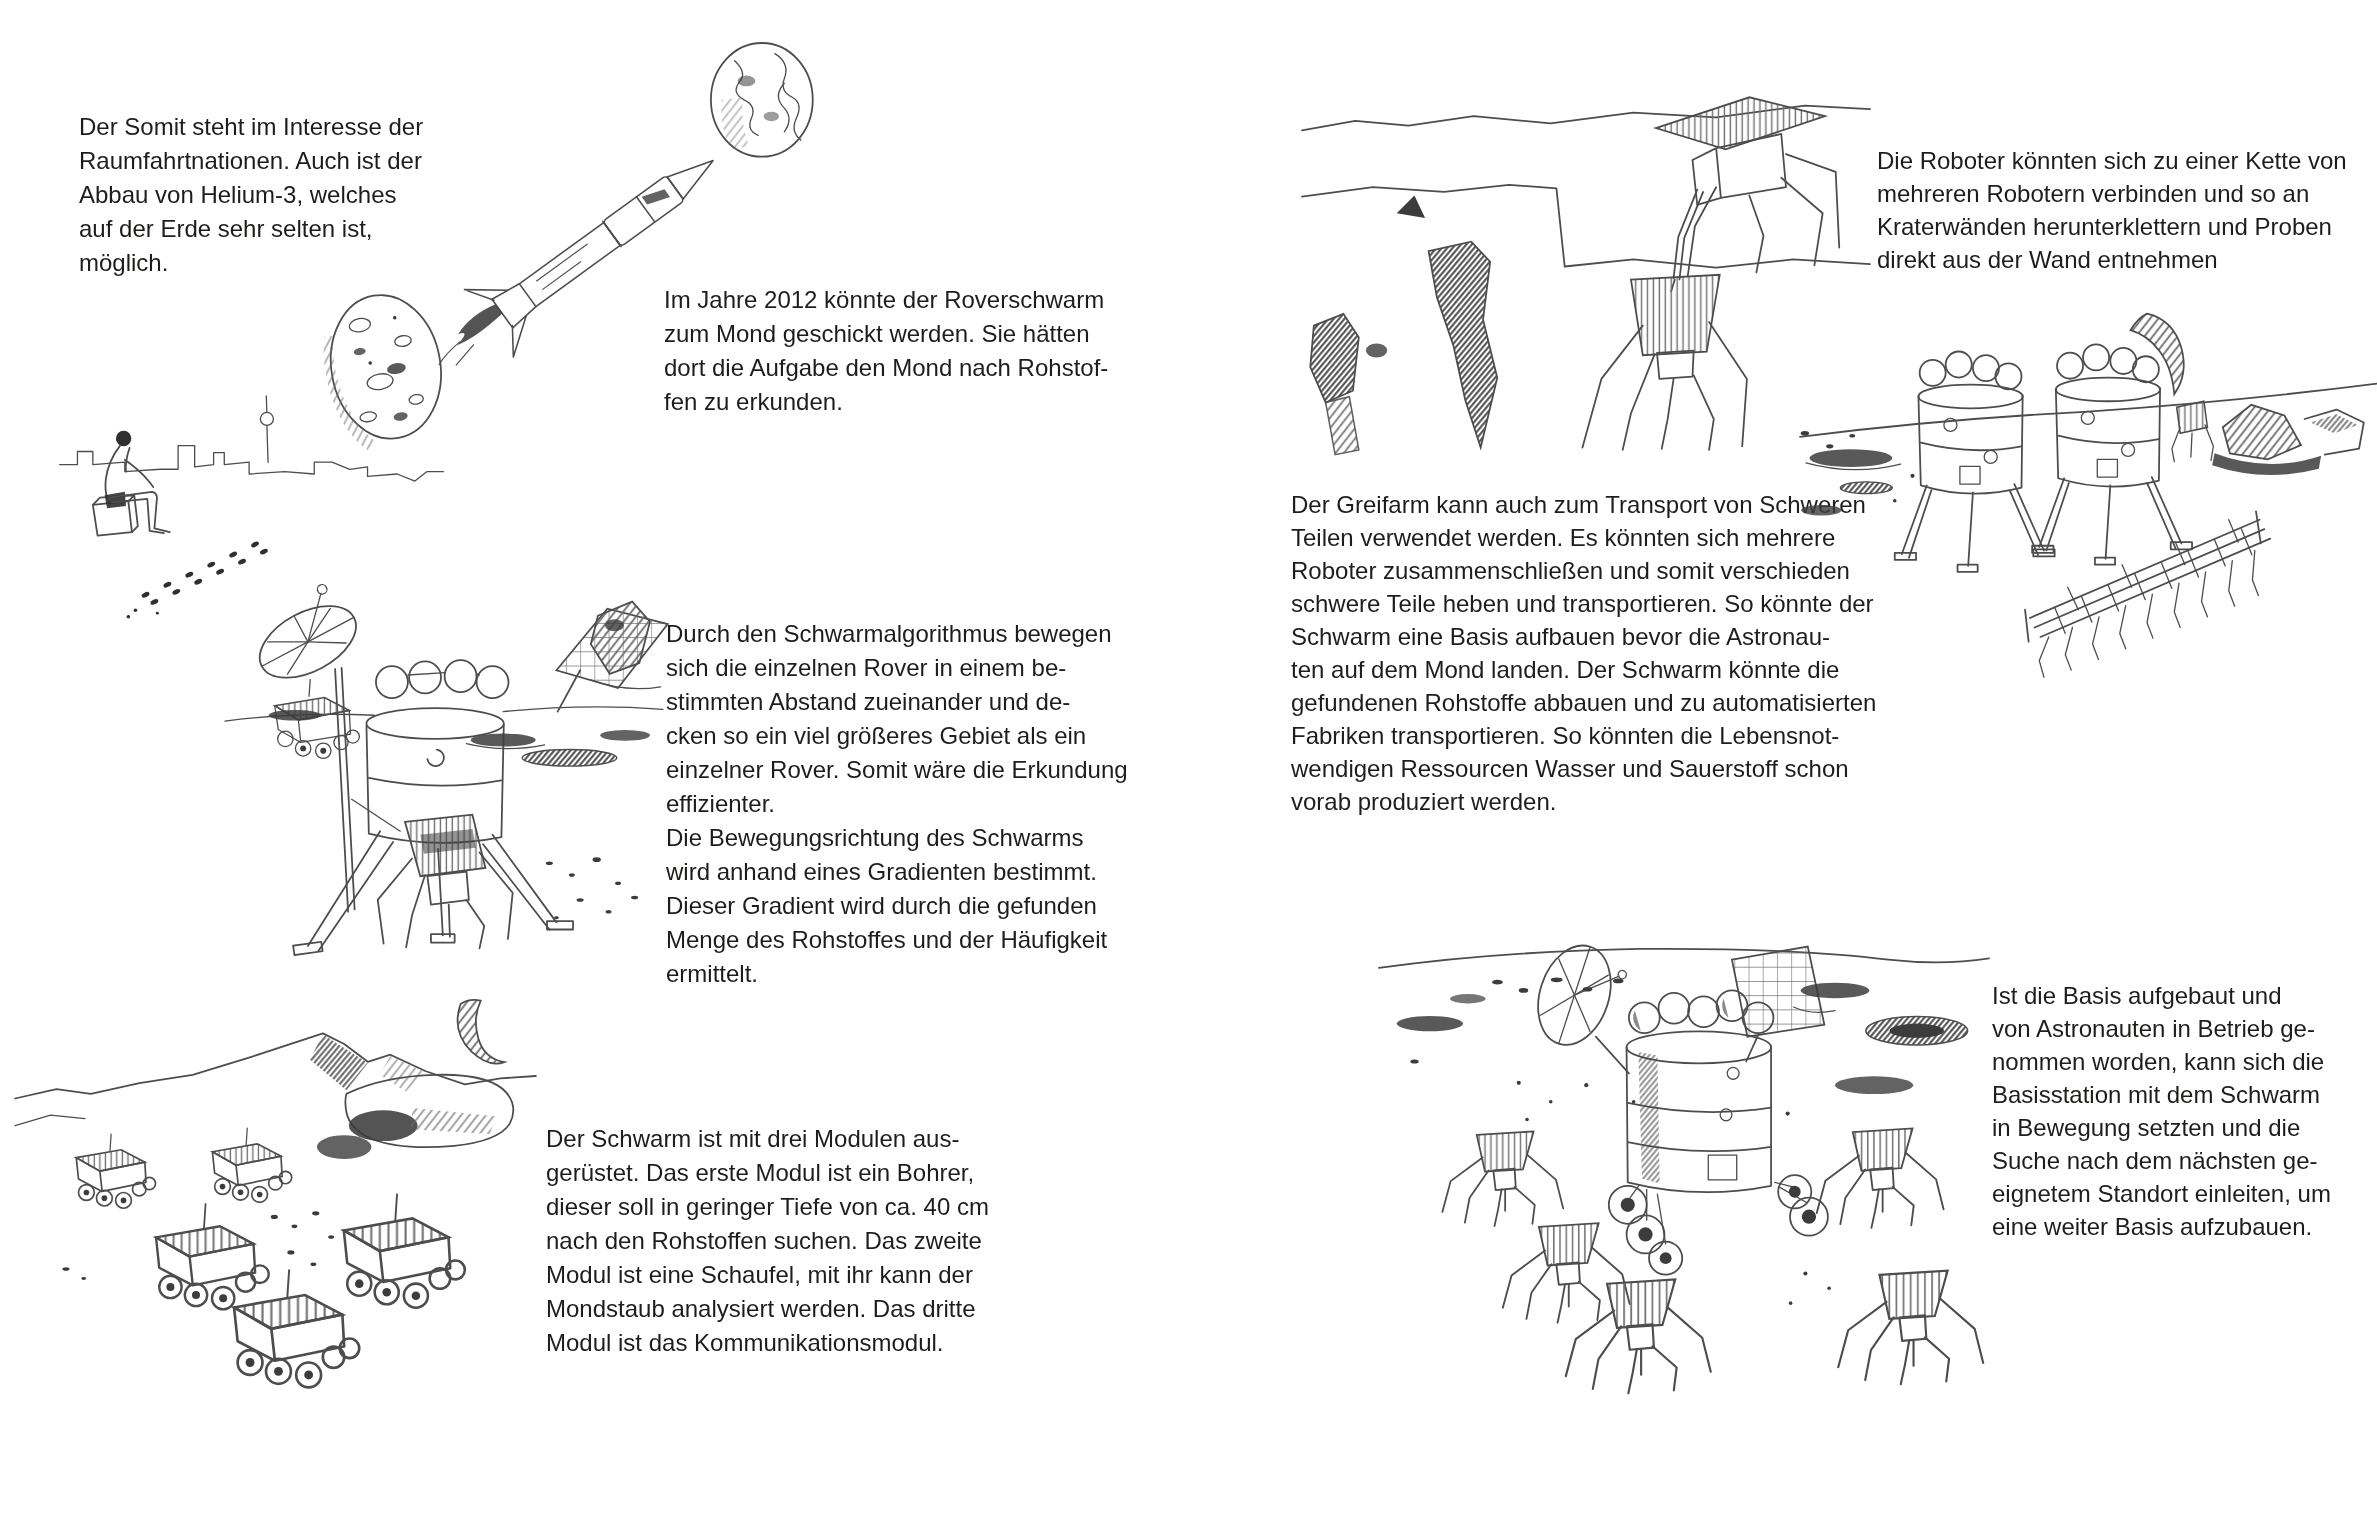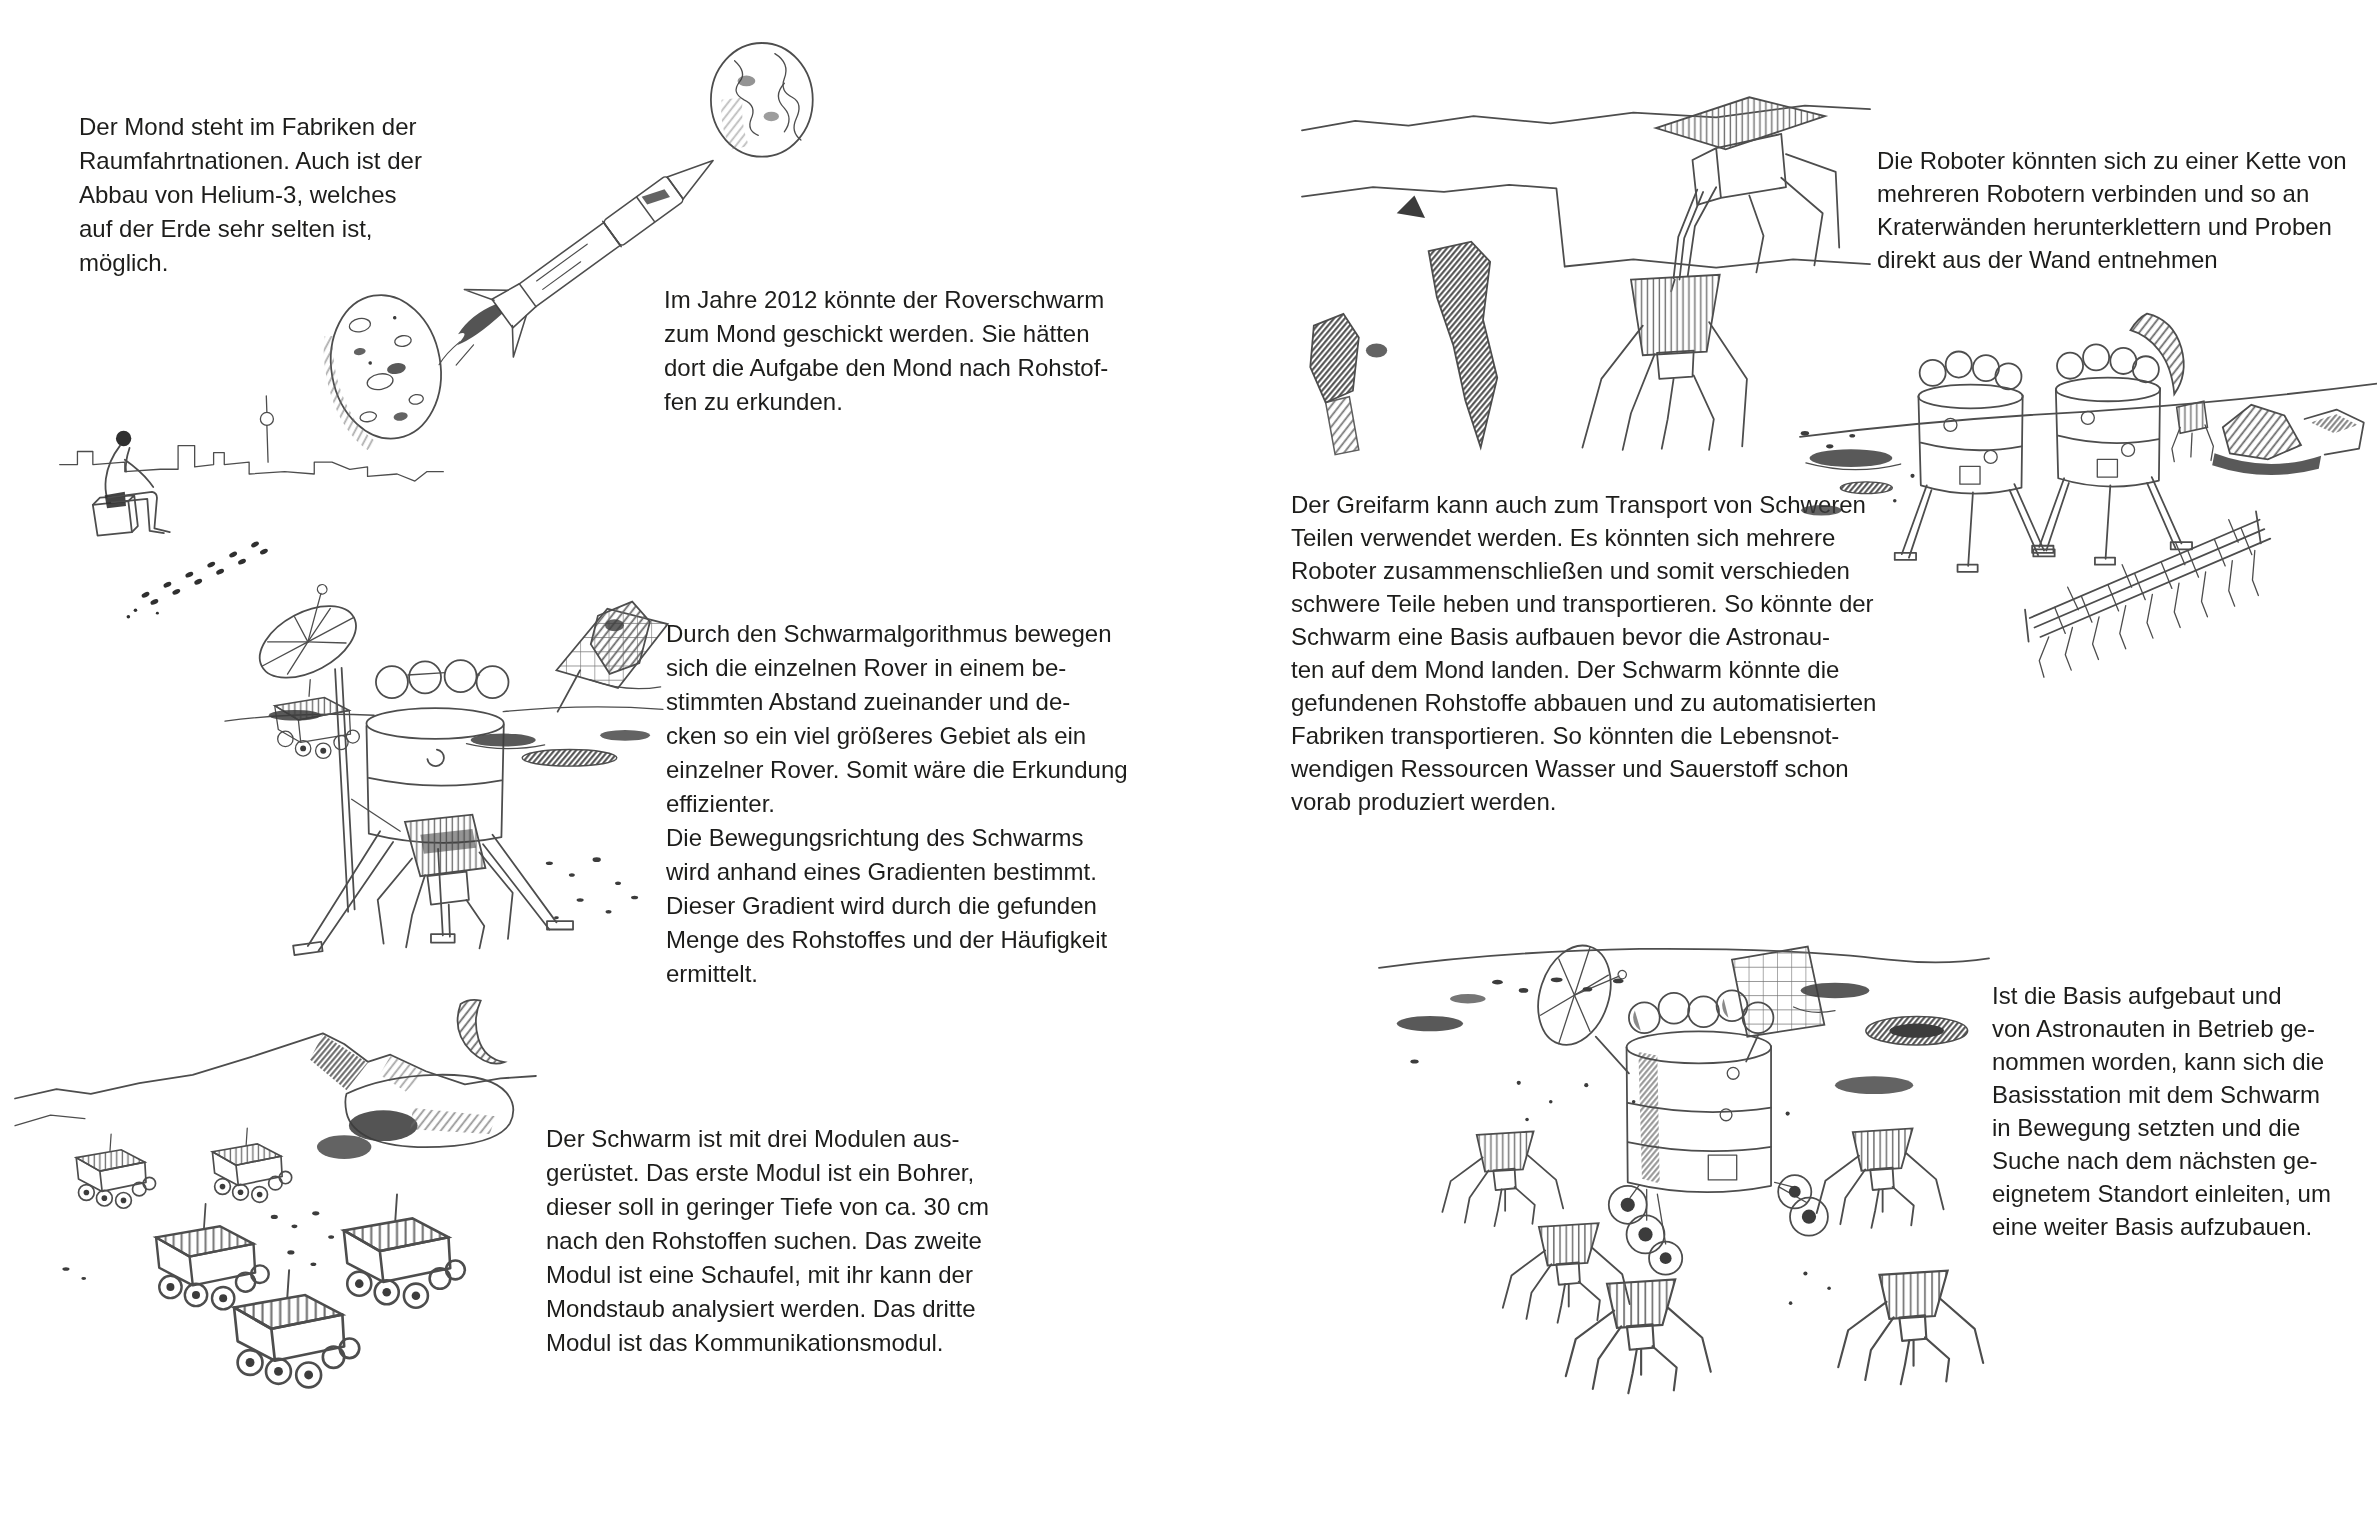--- a/index.html
+++ b/index.html
@@ -19,21 +19,21 @@
   svg.sk{position:absolute;overflow:visible;}
   .s{fill:none;stroke:#4d4d4d;stroke-width:3;stroke-linecap:round;stroke-linejoin:round;}
   .sw{fill:none;stroke:#4d4d4d;stroke-width:2.2;stroke-linecap:round;stroke-linejoin:round;}
   .d{fill:#3c3c3c;stroke:none;}
 </style>
 </head>
 <body>
 
 <div class="canvas">
 
-  <div class="txt" style="left:79px;top:110px;width:379px">Der Mond steht im Fabriken der
+  <div class="txt" style="left:79px;top:110px;width:379px">Der Somit steht im Interesse der
 Raumfahrtnationen. Auch ist der
 Abbau von Helium-3, welches
 auf der Erde sehr selten ist,
 möglich.</div>
 
   <div class="txt" style="left:664px;top:283px;width:462px">Im Jahre 2012 könnte der Roverschwarm
 zum Mond geschickt werden. Sie hätten
 dort die Aufgabe den Mond nach Rohstof-
 fen zu erkunden.</div>
 
@@ -44,21 +44,21 @@
 einzelner Rover. Somit wäre die Erkundung
 effizienter.
 Die Bewegungsrichtung des Schwarms
 wird anhand eines Gradienten bestimmt.
 Dieser Gradient wird durch die gefunden
 Menge des Rohstoffes und der Häufigkeit
 ermittelt.</div>
 
   <div class="txt" style="left:546px;top:1122px;width:462px">Der Schwarm ist mit drei Modulen aus-
 gerüstet. Das erste Modul ist ein Bohrer,
-dieser soll in geringer Tiefe von ca. 30 cm
+dieser soll in geringer Tiefe von ca. 40 cm
 nach den Rohstoffen suchen. Das zweite
 Modul ist eine Schaufel, mit ihr kann der
 Mondstaub analysiert werden. Das dritte
 Modul ist das Kommunikationsmodul.</div>
 
   <div class="txt rp" style="left:1877px;top:121px;width:485px">Die Roboter könnten sich zu einer Kette von
 mehreren Robotern verbinden und so an
 Kraterwänden herunterklettern und Proben
 direkt aus der Wand entnehmen</div>
 

